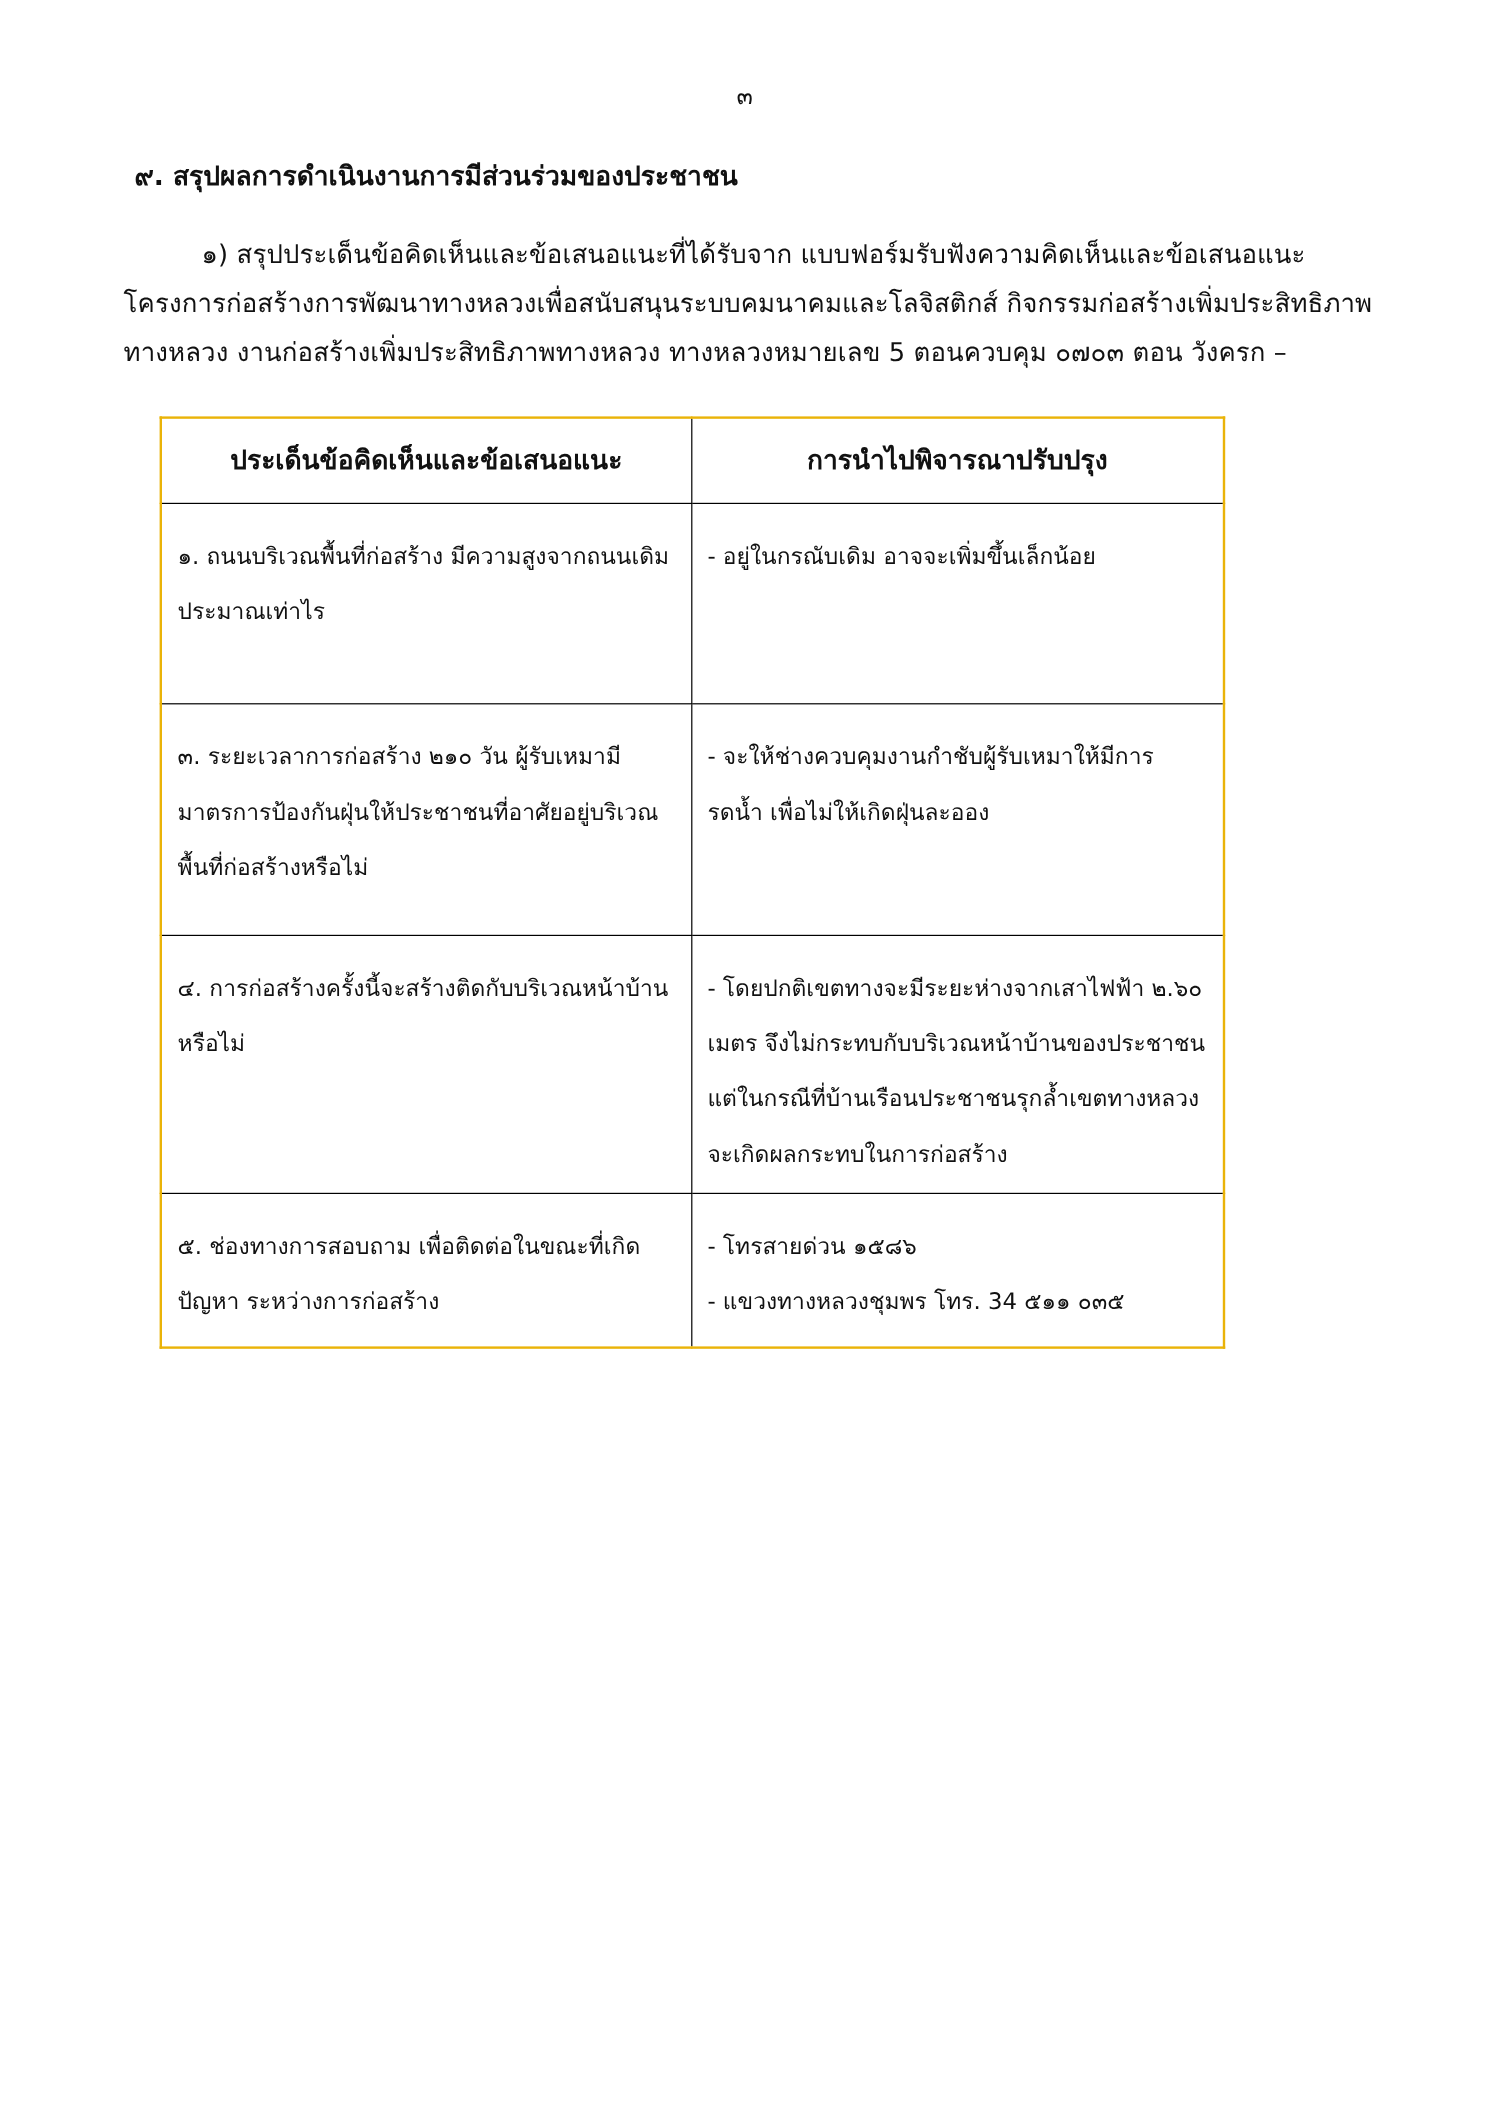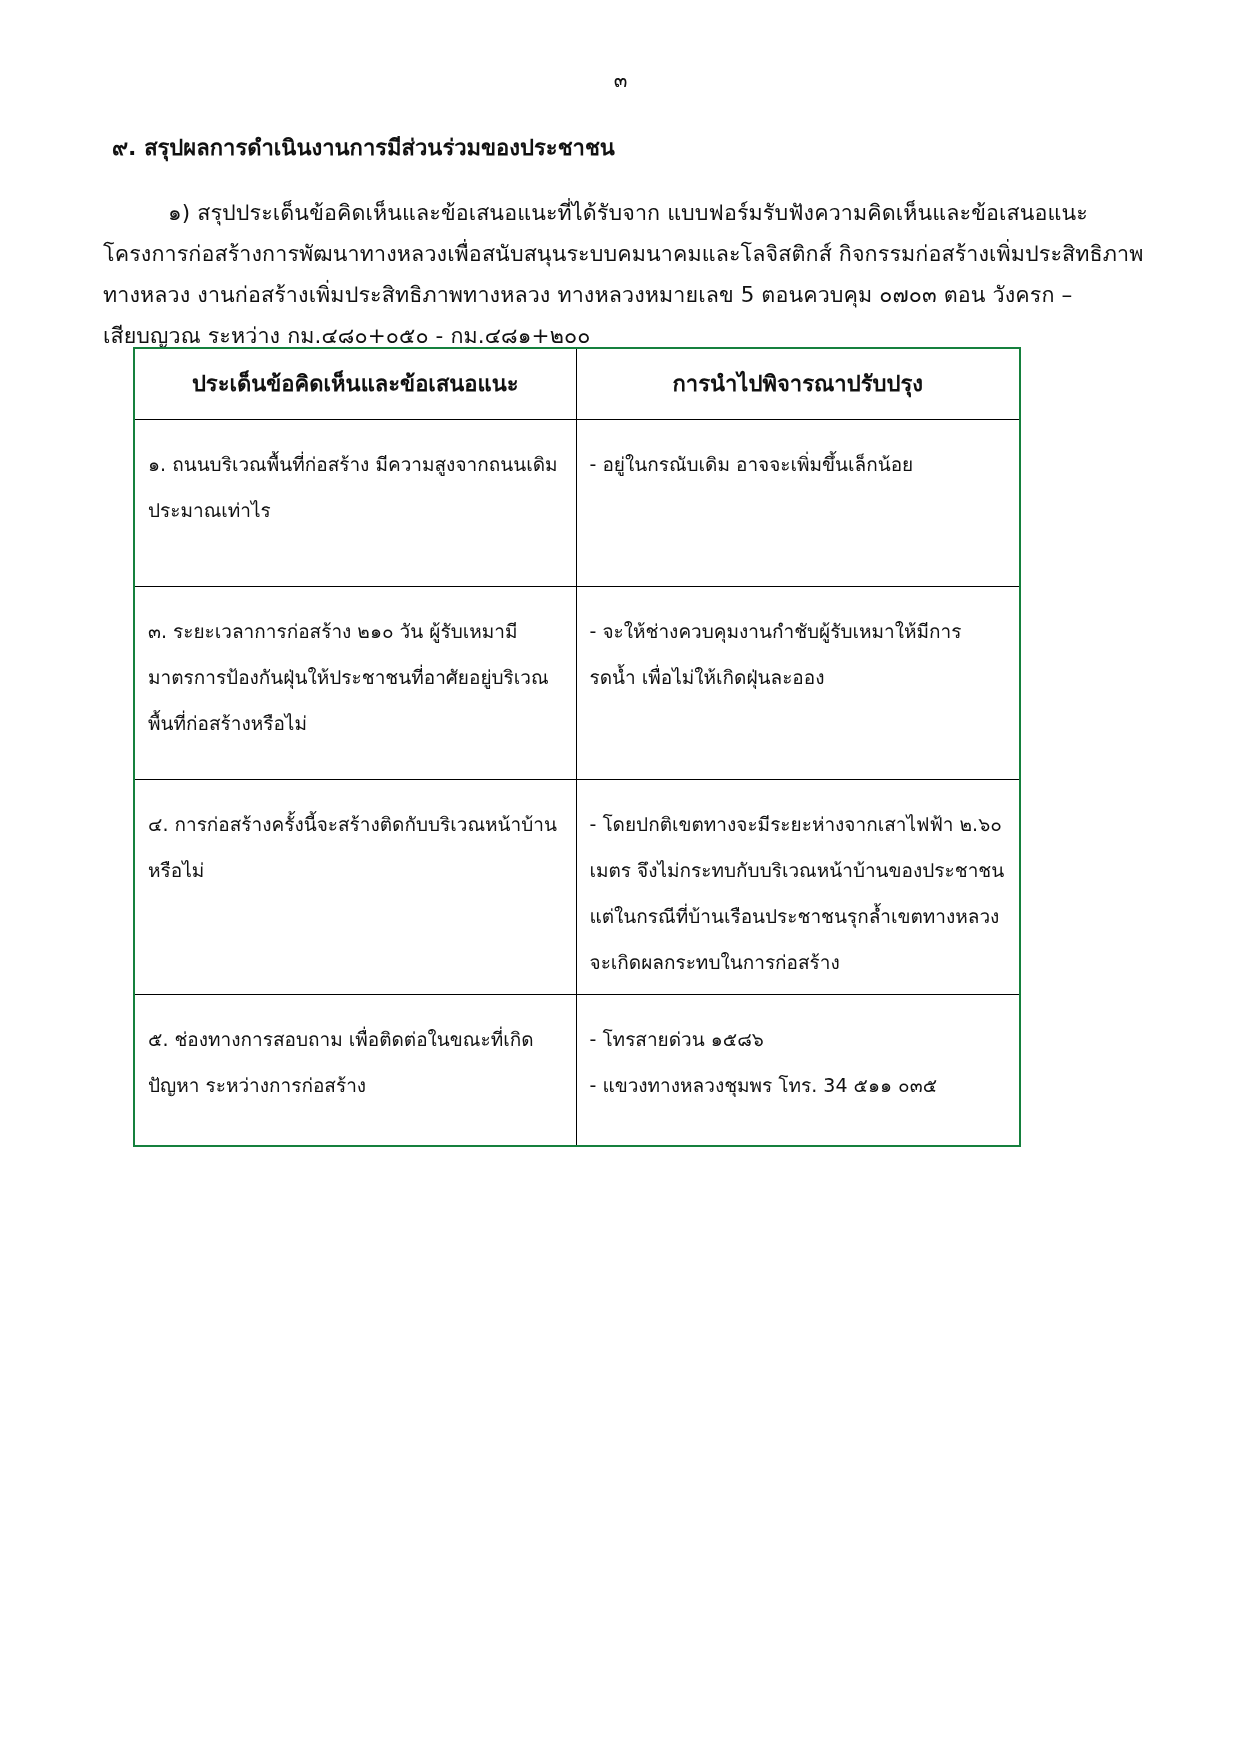--- a/index.html
+++ b/index.html
@@ -52,21 +52,21 @@
   .para-line.indent {
     padding-left: 65px;
   }
   .feedback-table {
     position: absolute;
     top: 347px;
     left: 133px;
     width: 886px;
     border-collapse: collapse;
     table-layout: fixed;
-    border: 2px solid #15803d;
+    border: 2px solid #eab308;
   }
   .feedback-table th,
   .feedback-table td {
     border: 1px solid #000000;
     box-sizing: border-box;
   }
   .feedback-table th {
     font-size: 22px;
     font-weight: bold;
     text-align: center;
@@ -79,37 +79,36 @@
     font-size: 19px;
     line-height: 46px;
   }
   .col-issue   { width: 442px; }
   .col-action  { width: 444px; }
   tr.rh { height: 71px;  }
   tr.r1 { height: 167px; }
   tr.r2 { height: 157px; }
   tr.r3 { height: 193px; margin-left: 16px; }
   tr.r4 { height: 215px; }
-  tr.r5 { height: 152px; }
+  tr.r5 { height: 129px; }
   .cell-text { margin: 0; }
 </style>
 </head>
 <body>
 
 <div class="page">
 
   <div class="page-number">๓</div>
 
   <h1 class="heading">๙.  สรุปผลการดำเนินงานการมีส่วนร่วมของประชาชน</h1>
 
   <div class="paragraph">
     <div class="para-line indent">๑) สรุปประเด็นข้อคิดเห็นและข้อเสนอแนะที่ได้รับจาก แบบฟอร์มรับฟังความคิดเห็นและข้อเสนอแนะ</div>
     <div class="para-line">โครงการก่อสร้างการพัฒนาทางหลวงเพื่อสนับสนุนระบบคมนาคมและโลจิสติกส์ กิจกรรมก่อสร้างเพิ่มประสิทธิภาพ</div>
     <div class="para-line">ทางหลวง งานก่อสร้างเพิ่มประสิทธิภาพทางหลวง ทางหลวงหมายเลข 5 ตอนควบคุม ๐๗๐๓ ตอน วังครก –</div>
-    <div class="para-line">เสียบญวณ ระหว่าง กม.๔๘๐+๐๕๐ - กม.๔๘๑+๒๐๐</div>
   </div>
 
   <table class="feedback-table">
     <colgroup>
       <col class="col-issue">
       <col class="col-action">
     </colgroup>
     <thead>
       <tr class="rh">
         <th>ประเด็นข้อคิดเห็นและข้อเสนอแนะ</th>

